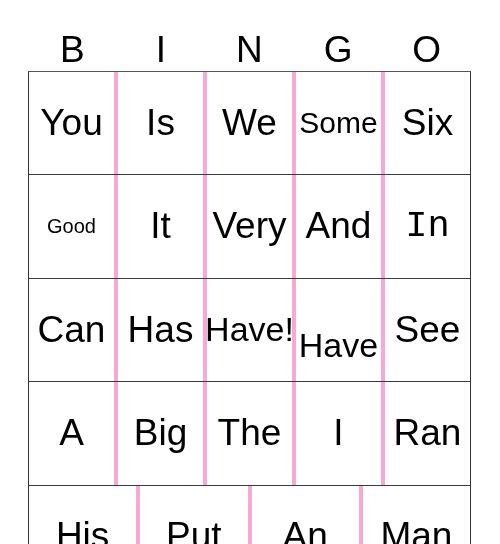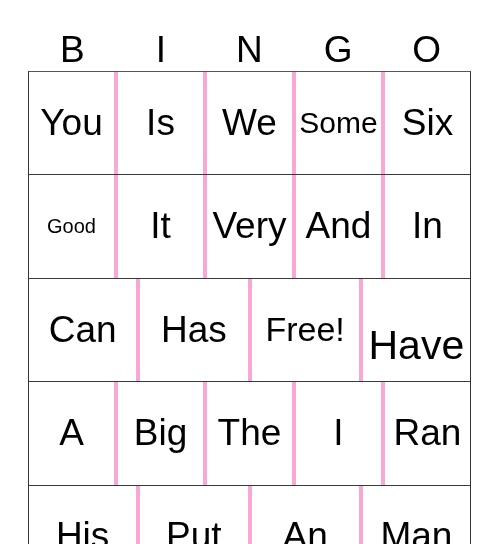--- a/index.html
+++ b/index.html
@@ -144,36 +144,39 @@
       <div class="grid-cell">
         <span class="cell-text" style="font-size: 37px;">It</span>
       </div>
       <div class="grid-cell">
         <span class="cell-text" style="font-size: 37px;">Very</span>
       </div>
       <div class="grid-cell">
         <span class="cell-text" style="font-size: 37px;">And</span>
       </div>
       <div class="grid-cell">
-        <span class="cell-text" style="font-size: 37px;">In</span>
+        <span class="cell-text" style="font-size: 37px; font-family: Liberation Mono, monospace;">In</span>
       </div>
     </div>
 
     <div class="grid-row">
       <div class="grid-cell">
         <span class="cell-text" style="font-size: 37px;">Can</span>
       </div>
       <div class="grid-cell">
         <span class="cell-text" style="font-size: 37px;">Has</span>
       </div>
       <div class="grid-cell">
-        <span class="cell-text" style="font-size: 34px;">Free!</span>
-      </div>
-      <div class="grid-cell">
-        <span class="cell-text" style="font-size: 41px; margin-top: 32px;">Have</span>
+        <span class="cell-text" style="font-size: 34px;">Have!</span>
+      </div>
+      <div class="grid-cell">
+        <span class="cell-text" style="font-size: 34px; margin-top: 32px;">Have</span>
+      </div>
+      <div class="grid-cell">
+        <span class="cell-text" style="font-size: 37px;">See</span>
       </div>
     </div>
 
     <div class="grid-row">
       <div class="grid-cell">
         <span class="cell-text" style="font-size: 37px;">A</span>
       </div>
       <div class="grid-cell">
         <span class="cell-text" style="font-size: 37px;">Big</span>
       </div>

